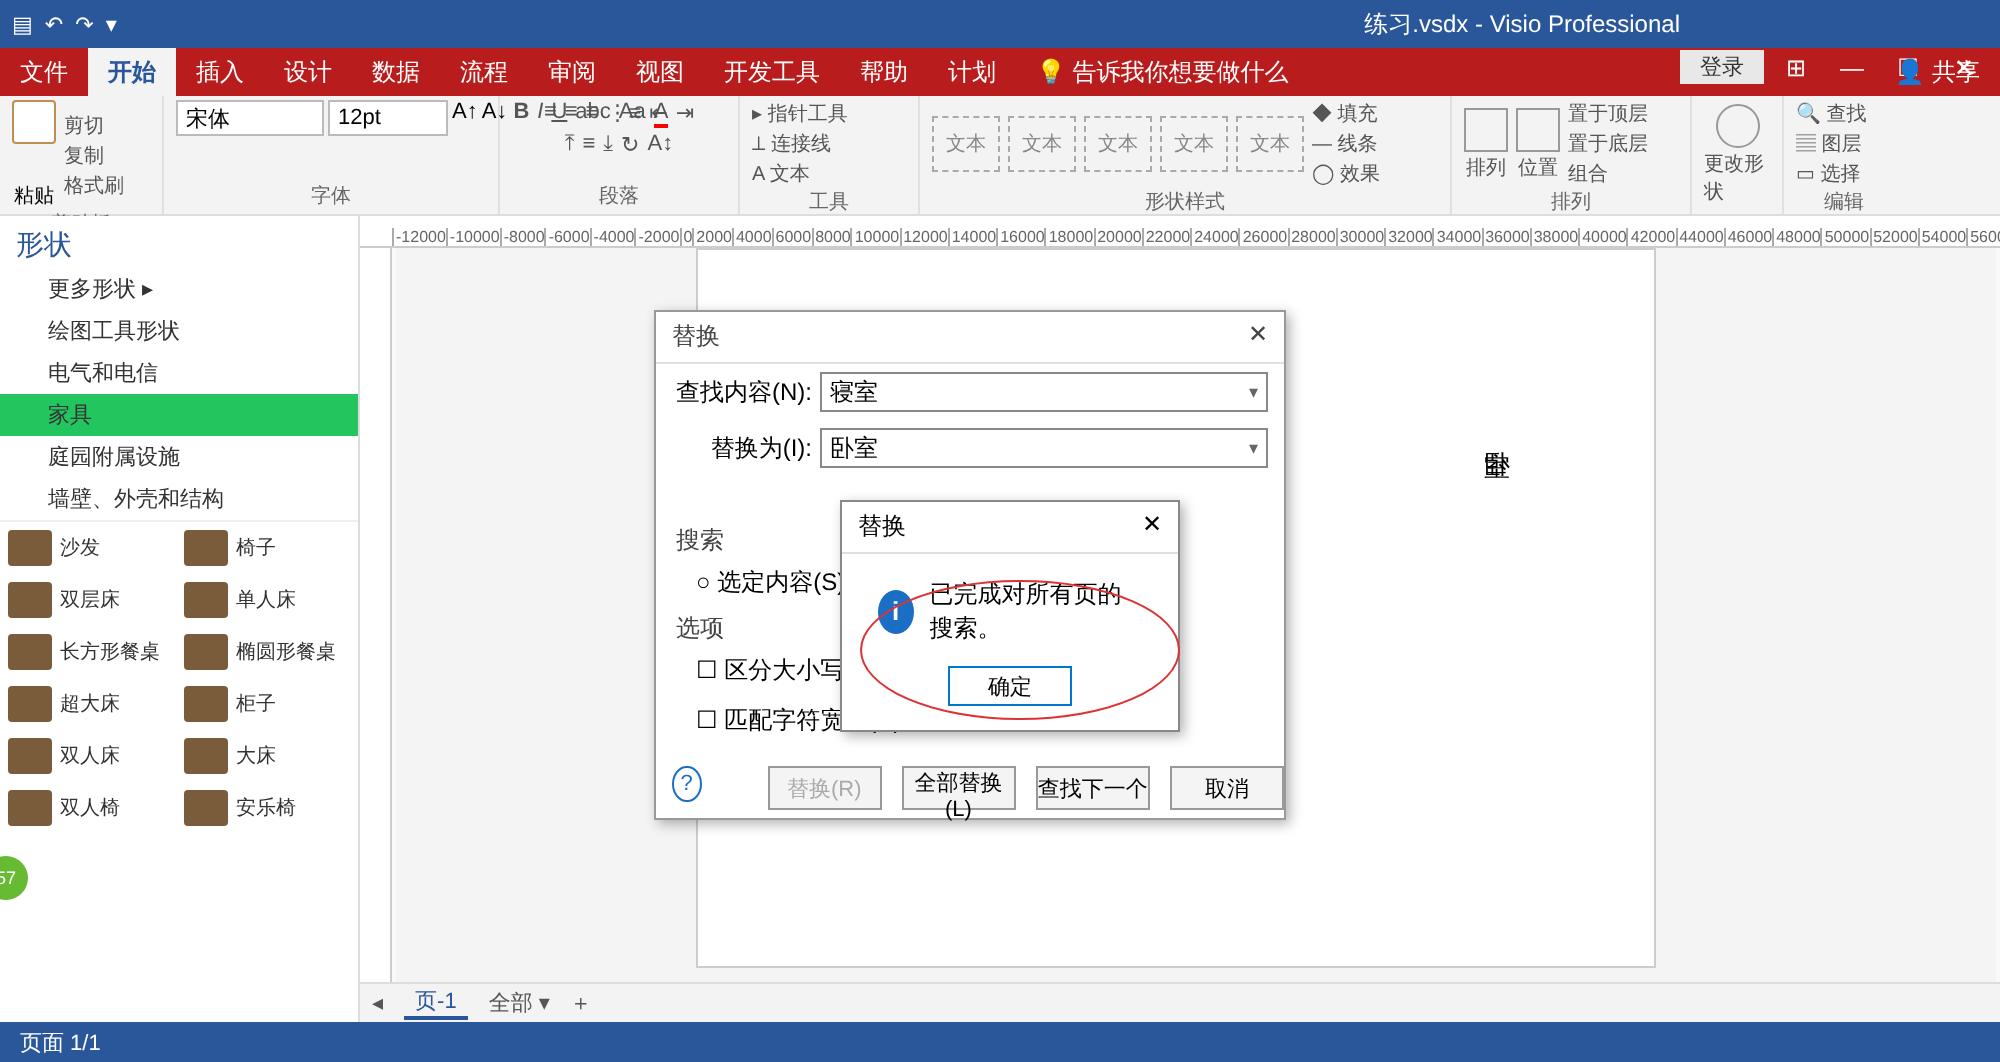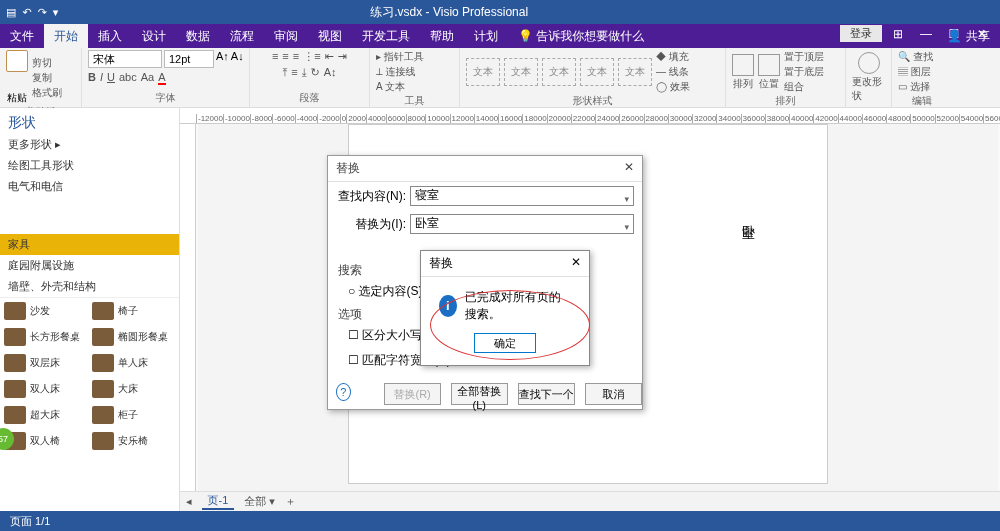--- a/index.html
+++ b/index.html
@@ -1,67 +1,67 @@
 <!DOCTYPE html>
 <html><head>
 <meta charset="utf-8">
 <style>
 * { box-sizing: border-box; margin: 0; padding: 0; font-family: "Microsoft YaHei", Arial, sans-serif; }
 body { width: 1000px; height: 531px; background: #fff; overflow: hidden; font-size: 11px; position: relative; }
 .titlebar { height: 24px; background: #2a579a; color: #fff; display: flex; align-items: center; padding: 0 6px; }
 .titlebar .tb-left { display: flex; gap: 6px; align-items: center; }
 .titlebar .tb-left span { font-size: 11px; }
-.titlebar .title { flex: 1; text-align: center; font-size: 12px; }
+.titlebar .title { flex: 1; text-align: right; font-size: 12px; }
 .titlebar .tb-right { display: flex; gap: 4px; align-items: center; margin-top: 43px; }
 .login-btn { background: #e8e8e8; color: #333; padding: 1px 10px; font-size: 11px; }
 .win-btn { width: 24px; text-align: center; font-size: 12px; }
-.menubar { height: 24px; background: #4c1d95; color: #fff; display: flex; align-items: center; }
+.menubar { height: 24px; background: #b91c1c; color: #fff; display: flex; align-items: center; }
 .menubar .tab { padding: 4px 10px; font-size: 12px; cursor: pointer; }
-.menubar .tab.active { background: #f3f3f3; color: #2a579a; }
+.menubar .tab.active { background: #f3f3f3; color: #2a579a; font-weight: bold; }
 .menubar .spacer { flex:1; }
 .menubar .share { padding: 4px 10px; font-size: 12px; }
 .ribbon { height: 60px; background: #f3f3f3; border-bottom: 1px solid #ddd; display: flex; }
 .rgroup { border-right: 1px solid #e0e0e0; padding: 2px 6px; display: flex; flex-direction: column; justify-content: space-between; }
 .rgroup-label { text-align: center; font-size: 10px; color: #666; }
 .rgroup-body { display: flex; gap: 4px; align-items: center; flex:1; }
 .paste-btn { display:flex; flex-direction:column; align-items:center; gap:19px; font-size:10px; }
 .paste-ico { width:22px; height:22px; background:#fff; border:1px solid #c08f50; border-radius:2px; position:relative; }
 .mini { display:flex; flex-direction:column; gap:1px; font-size:10px; color:#555; }
 .font-sel { display:flex; gap:2px; }
 .sel { background:#fff; border:1px solid #bbb; padding:0 4px; font-size:11px; height:18px; display:flex; align-items:center; }
 .icon-row { display:flex; gap:4px; color:#555; font-size:11px; }
 .shapebox { width:34px; height:28px; border:1px dashed #aaa; display:flex; align-items:center; justify-content:center; font-size:10px; color:#888; }
 .big-tool { display:flex; flex-direction:column; align-items:center; font-size:10px; color:#555; gap:1px; }
 .big-tool-ico { width:22px; height:22px; border:1px solid #999; }
 .sidebar { position:absolute; top:108px; left:0; width:180px; bottom:20px; background:#fff; border-right:1px solid #ddd; display:flex; flex-direction:column; }
 .sidebar h2 { color:#2a579a; font-size:14px; font-weight:500; padding:6px 8px 2px; }
 .search-row { display:flex; padding:3px 4px; border-bottom:1px solid #eee; }
 .search-row input { flex:1; border:1px solid #bbb; padding:1px 4px; font-size:11px; }
 .cat-list { border-bottom:1px solid #eee; font-size:11px; }
-.cat-list div { padding:3px 8px; cursor:pointer; color:#333; }
-.cat-list div.active { background:#eab308;margin-top:37px; }
+.cat-list div { padding:3px 24px; cursor:pointer; color:#333; }
+.cat-list div.active { background:#22c55e; }
 .shape-grid { flex:1; overflow:auto; padding:4px; }
 .srow { display:flex; gap:6px; margin-bottom:8px; }
 .sitem { display:flex; align-items:center; gap:4px; width:82px; font-size:10px; color:#333; }
 .sitem .sicon { width:22px; height:18px; background:#7a5c3a; border-radius:2px; }
 .canvas-area { position:absolute; top:108px; left:180px; right:0; bottom:20px; background:#f9f9f9; }
 .ruler-h { height:16px; background:#fff; border-bottom:1px solid #ccc; font-size:8px; color:#666; display:flex; align-items:flex-end; overflow:hidden; padding-left:16px; }
 .ruler-h span { display:inline-block; width:32px; border-left:1px solid #aaa; padding-left:1px;margin-top:31px; }
 .ruler-v { position:absolute; top:16px; left:0; width:16px; bottom:20px; background:#fff; border-right:1px solid #ccc; font-size:8px; color:#666; }
 .page { position:absolute; top:16px; left:18px; right:2px; bottom:20px; background:#f4f4f4; }
 .paper { position:absolute; top:0; left:150px; width:480px; height:360px; background:#fff; border:1px solid #ccc; }
 .canvas-text { position:absolute; top:90px; right:70px; writing-mode:vertical-rl; font-size:13px; }
 .page-tabs { position:absolute; left:0; right:0; bottom:0; height:20px; background:#f3f3f3; border-top:1px solid #ddd; display:flex; align-items:center; font-size:11px; gap:10px; padding-left:6px; color:#555; }
 .page-tabs .pt-active { color:#2a579a; border-bottom:2px solid #2a579a; padding:0 6px;text-align:right; }
 .statusbar { position:absolute; left:0; right:0; bottom:0; height:20px; background:#2a579a; color:#fff; font-size:11px; display:flex; align-items:center; padding:0 10px; }
 .dialog { position:absolute; background:#fff; border:1px solid #999; box-shadow:2px 2px 6px rgba(0,0,0,.3); font-size:12px; }
 .dialog .dlg-title { background:#fff; border-bottom:1px solid #e0e0e0; padding:4px 8px; display:flex; justify-content:space-between; color:#444; }
 .dlg-row { display:flex; align-items:center; gap:4px; padding:4px 8px; }
 .dlg-row label { width:70px; text-align:right; }
-.dlg-row .inp { flex:1; border:1px solid #888; padding:1px 4px; height:20px; display:flex; align-items:flex-end; justify-content:space-between; }
+.dlg-row .inp { flex:1; border:1px solid #888; padding:1px 4px; height:20px; display:flex; align-items:center; justify-content:space-between; }
 .dlg-row .inp .dd { color:#666; font-size:9px; }
 .dlg-section { padding:2px 10px 0; color:#444; }
 .dlg-buttons { display:flex; gap:10px; justify-content:center; padding:10px 0 10px; }
 .dlg-buttons button { width:72px; height:22px; border:1px solid #999; background:#f4f4f4; font-size:11px; }
 .dlg-buttons button:disabled { color:#aaa;margin-left:23px; }
 .dlg-help { width:18px; height:18px; border:1px solid #1a6fc4; border-radius:50%; color:#1a6fc4; text-align:center; line-height:16px; font-size:11px; margin-left:8px; }
 .msgbox { position:absolute; background:#fff; border:1px solid #888; box-shadow:2px 2px 6px rgba(0,0,0,.3); font-size:12px; }
 .msgbox .dlg-title { display:flex; justify-content:space-between; padding:4px 8px; border-bottom:1px solid #e0e0e0; }
 .msgbox-body { display:flex; align-items:center; gap:8px; padding:12px 18px 4px; }
 .msgbox-body .info-ico { width:22px; height:22px; background:#1a6fc4; border-radius:50%; color:#fff; text-align:center; line-height:22px; font-weight:bold; font-size:13px; }
@@ -116,24 +116,24 @@
         </div>
       <div class="mini">
         <span>剪切</span>
         <span>复制</span>
         <span>格式刷</span>
       </div>
     </div>
     <div class="rgroup-label">剪贴板</div>
   </div>
   <div class="rgroup" style="width:168px">
-    <div class="rgroup-body" style="flex-direction:column;align-items:flex-start;gap:3px">
+    <div class="rgroup-body" style="align-items:flex-start;gap:3px">
       <div class="font-sel">
         <div class="sel" style="width:74px">宋体</div>
-        <div class="sel" style="width:50px">12pt</div>
+        <div class="sel" style="width:60px">12pt</div>
         <span>A↑</span>
         <span>A↓</span>
       </div>
       <div class="icon-row">
         <b>B</b>
         <i>I</i>
         <u>U</u>
         <span>abc</span>
         <span>Aa</span>
         <span style="border-bottom:2px solid red">A</span>
@@ -243,55 +243,55 @@
           <span>沙发</span>
         </div>
         <div class="sitem">
           <div class="sicon"></div>
           <span>椅子</span>
         </div>
       </div>
       <div class="srow">
         <div class="sitem">
           <div class="sicon"></div>
+          <span>双层床</span>
+        </div>
+        <div class="sitem">
+          <div class="sicon"></div>
+          <span>单人床</span>
+        </div>
+      </div>
+      <div class="srow">
+        <div class="sitem">
+          <div class="sicon"></div>
           <span>长方形餐桌</span>
         </div>
         <div class="sitem">
           <div class="sicon"></div>
           <span>椭圆形餐桌</span>
         </div>
       </div>
       <div class="srow">
         <div class="sitem">
           <div class="sicon"></div>
-          <span>双层床</span>
-        </div>
-        <div class="sitem">
-          <div class="sicon"></div>
-          <span>单人床</span>
+          <span>超大床</span>
+        </div>
+        <div class="sitem">
+          <div class="sicon"></div>
+          <span>柜子</span>
         </div>
       </div>
       <div class="srow">
         <div class="sitem">
           <div class="sicon"></div>
           <span>双人床</span>
         </div>
         <div class="sitem">
           <div class="sicon"></div>
           <span>大床</span>
-        </div>
-      </div>
-      <div class="srow">
-        <div class="sitem">
-          <div class="sicon"></div>
-          <span>超大床</span>
-        </div>
-        <div class="sitem">
-          <div class="sicon"></div>
-          <span>柜子</span>
         </div>
       </div>
       <div class="srow">
         <div class="sitem">
           <div class="sicon"></div>
           <span>双人椅</span>
         </div>
         <div class="sitem">
           <div class="sicon"></div>
           <span>安乐椅</span>

